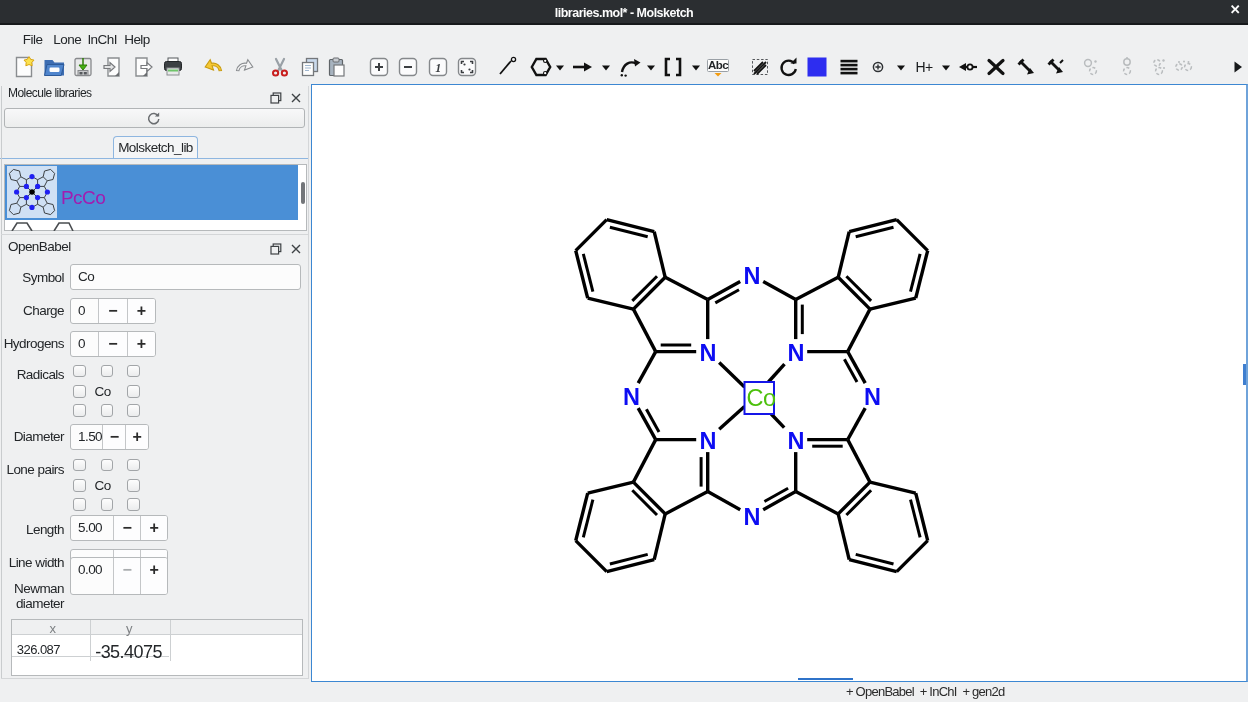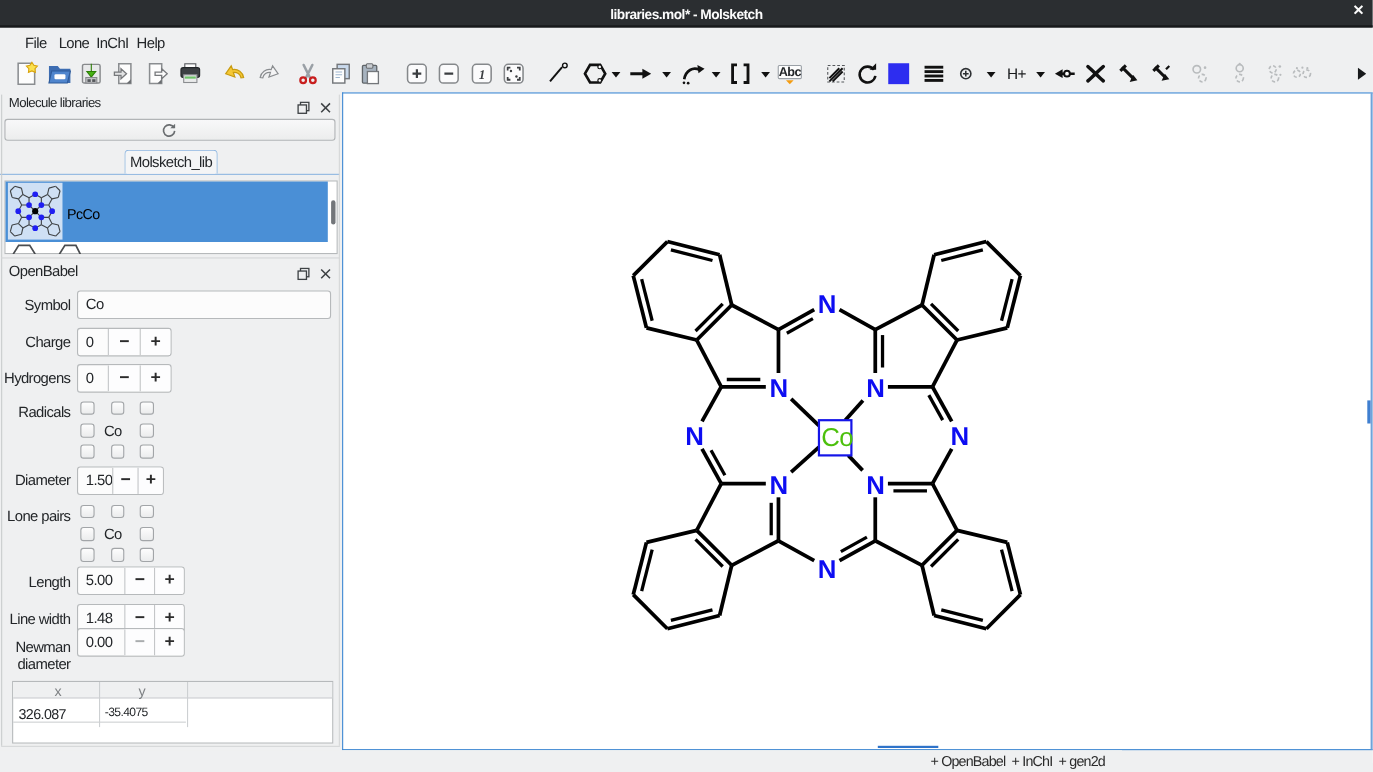--- a/index.html
+++ b/index.html
@@ -293,21 +293,21 @@
       <circle cx="19.4" cy="20.4" r="2.6" fill="#1f1ff2"></circle>
       <circle cx="25.0" cy="10.6" r="2.6" fill="#1f1ff2"></circle>
       <circle cx="30.6" cy="20.4" r="2.6" fill="#1f1ff2"></circle>
       <circle cx="40.4" cy="26.0" r="2.6" fill="#1f1ff2"></circle>
       <circle cx="30.6" cy="31.6" r="2.6" fill="#1f1ff2"></circle>
       <circle cx="25.0" cy="41.4" r="2.6" fill="#1f1ff2"></circle>
       <circle cx="19.4" cy="31.6" r="2.6" fill="#1f1ff2"></circle>
       <circle cx="9.6" cy="26.0" r="2.6" fill="#1f1ff2"></circle>
       <circle cx="25" cy="26" r="2.8" fill="#000"></circle>
     </svg>
-    <div class="abs" style="left:61px;top:101.5px;color:#000000;font-size:13px">PcCo</div>
+    <div class="abs" style="left:61px;top:101.5px;color:#a21caf;font-size:19px">PcCo</div>
     <div class="abs" style="left:300.5px;top:97px;width:4.5px;height:22px;background:#73767a;border-radius:2px"></div>
     <svg class="abs" style="left:6px;top:135px" width="80" height="11" viewBox="0 0 80 11">
       <path d="M6 11l5-8h10l5 8M48 11l5-8h10l4 8" fill="none" stroke="#4a4d50" stroke-width="1.6"></path>
     </svg>
     <div class="abs" style="left:8px;top:153.8px;font-size:13.5px">OpenBabel</div>
     <svg class="abs" style="left:270px;top:158px" width="12" height="12" viewBox="0 0 12 12">
       <rect x="3.2" y="1" width="7.6" height="7.6" fill="none" stroke="#3e4245" stroke-width="1.2"></rect>
       <rect x="1" y="3.4" width="7.6" height="7.6" fill="#eff0f1" stroke="#3e4245" stroke-width="1.2"></rect>
     </svg>
     <svg class="abs" style="left:289.5px;top:158px" width="12" height="12" viewBox="0 0 12 12">
@@ -359,34 +359,34 @@
       <div class="b" style="width:27px;color:#2b2b2b">−</div>
       <div class="b" style="width:27px">+</div>
     </div>
     <div class="lbl" style="left:-16px;top:469.5px;width:80px">Line width</div>
     <div class="spin" style="left:70px;top:463.59999999999997px;width:98px;height:26px">
       <div class="v">1.48</div>
       <div class="b" style="width:27px;color:#2b2b2b">−</div>
       <div class="b" style="width:27px">+</div>
     </div>
     <div class="lbl" style="left:-16px;top:495.7px;width:80px">Newman<br>diameter</div>
-    <div class="spin" style="left:70px;top:486px;width:98px;height:26px">
+    <div class="spin" style="left:70px;top:472px;width:98px;height:38px">
       <div class="v">0.00</div>
       <div class="b" style="width:27px;color:#a9acae">−</div>
       <div class="b" style="width:27px">+</div>
     </div>
     <div class="abs" style="left:10.5px;top:533.5px;width:292px;height:57.5px;background:#fff;border:1px solid #b6b9bb"></div>
     <div class="abs" style="left:11.5px;top:534.5px;width:290px;height:15px;background:#eff0f1;border-bottom:1px solid #cdd0d2"></div>
     <div class="abs" style="left:49.5px;top:535.5px;color:#7e8184;font-size:13px">x</div>
     <div class="abs" style="left:126px;top:535.5px;color:#7e8184;font-size:13px">y</div>
     <div class="abs" style="left:89.6px;top:534.5px;width:1px;height:41px;background:#cdd0d2"></div>
     <div class="abs" style="left:169.9px;top:534.5px;width:1px;height:41px;background:#cdd0d2"></div>
     <div class="abs" style="left:11.5px;top:570.5px;width:157px;height:1px;background:#cdd0d2"></div>
     <div class="abs" style="left:16.8px;top:557px;font-size:13px;color:#232629">326.087</div>
-    <div class="abs" style="left:95.2px;top:557px;font-size:11px;color:#232629">-35.4075</div>
+    <div class="abs" style="left:95.2px;top:557px;font-size:18px;color:#232629">-35.4075</div>
     <div class="abs" style="left:0.5px;top:1px;width:1px;height:592px;background:#c9ccce"></div>
     <div class="abs" style="left:307.5px;top:1px;width:1px;height:592px;background:#d4d6d8"></div>
     <div class="abs" style="left:0.5px;top:148.8px;width:308px;height:1px;background:#d4d6d8"></div>
     <div class="abs" style="left:0.5px;top:592.5px;width:308px;height:1px;background:#d4d6d8"></div>
   </div>
 <div class="abs" id="canvas"></div>
 <svg width="1248" height="702" viewBox="0 0 1248 702" style="position:absolute;left:0;top:0">
 <line x1="707.7" y1="339.1" x2="707.7" y2="299.6" stroke="#000" stroke-width="3.40"></line>
 <line x1="696.2" y1="351.6" x2="655.7" y2="351.6" stroke="#000" stroke-width="3.40"></line>
 <line x1="691.2" y1="345.0" x2="660.7" y2="345.0" stroke="#000" stroke-width="2.99"></line>

